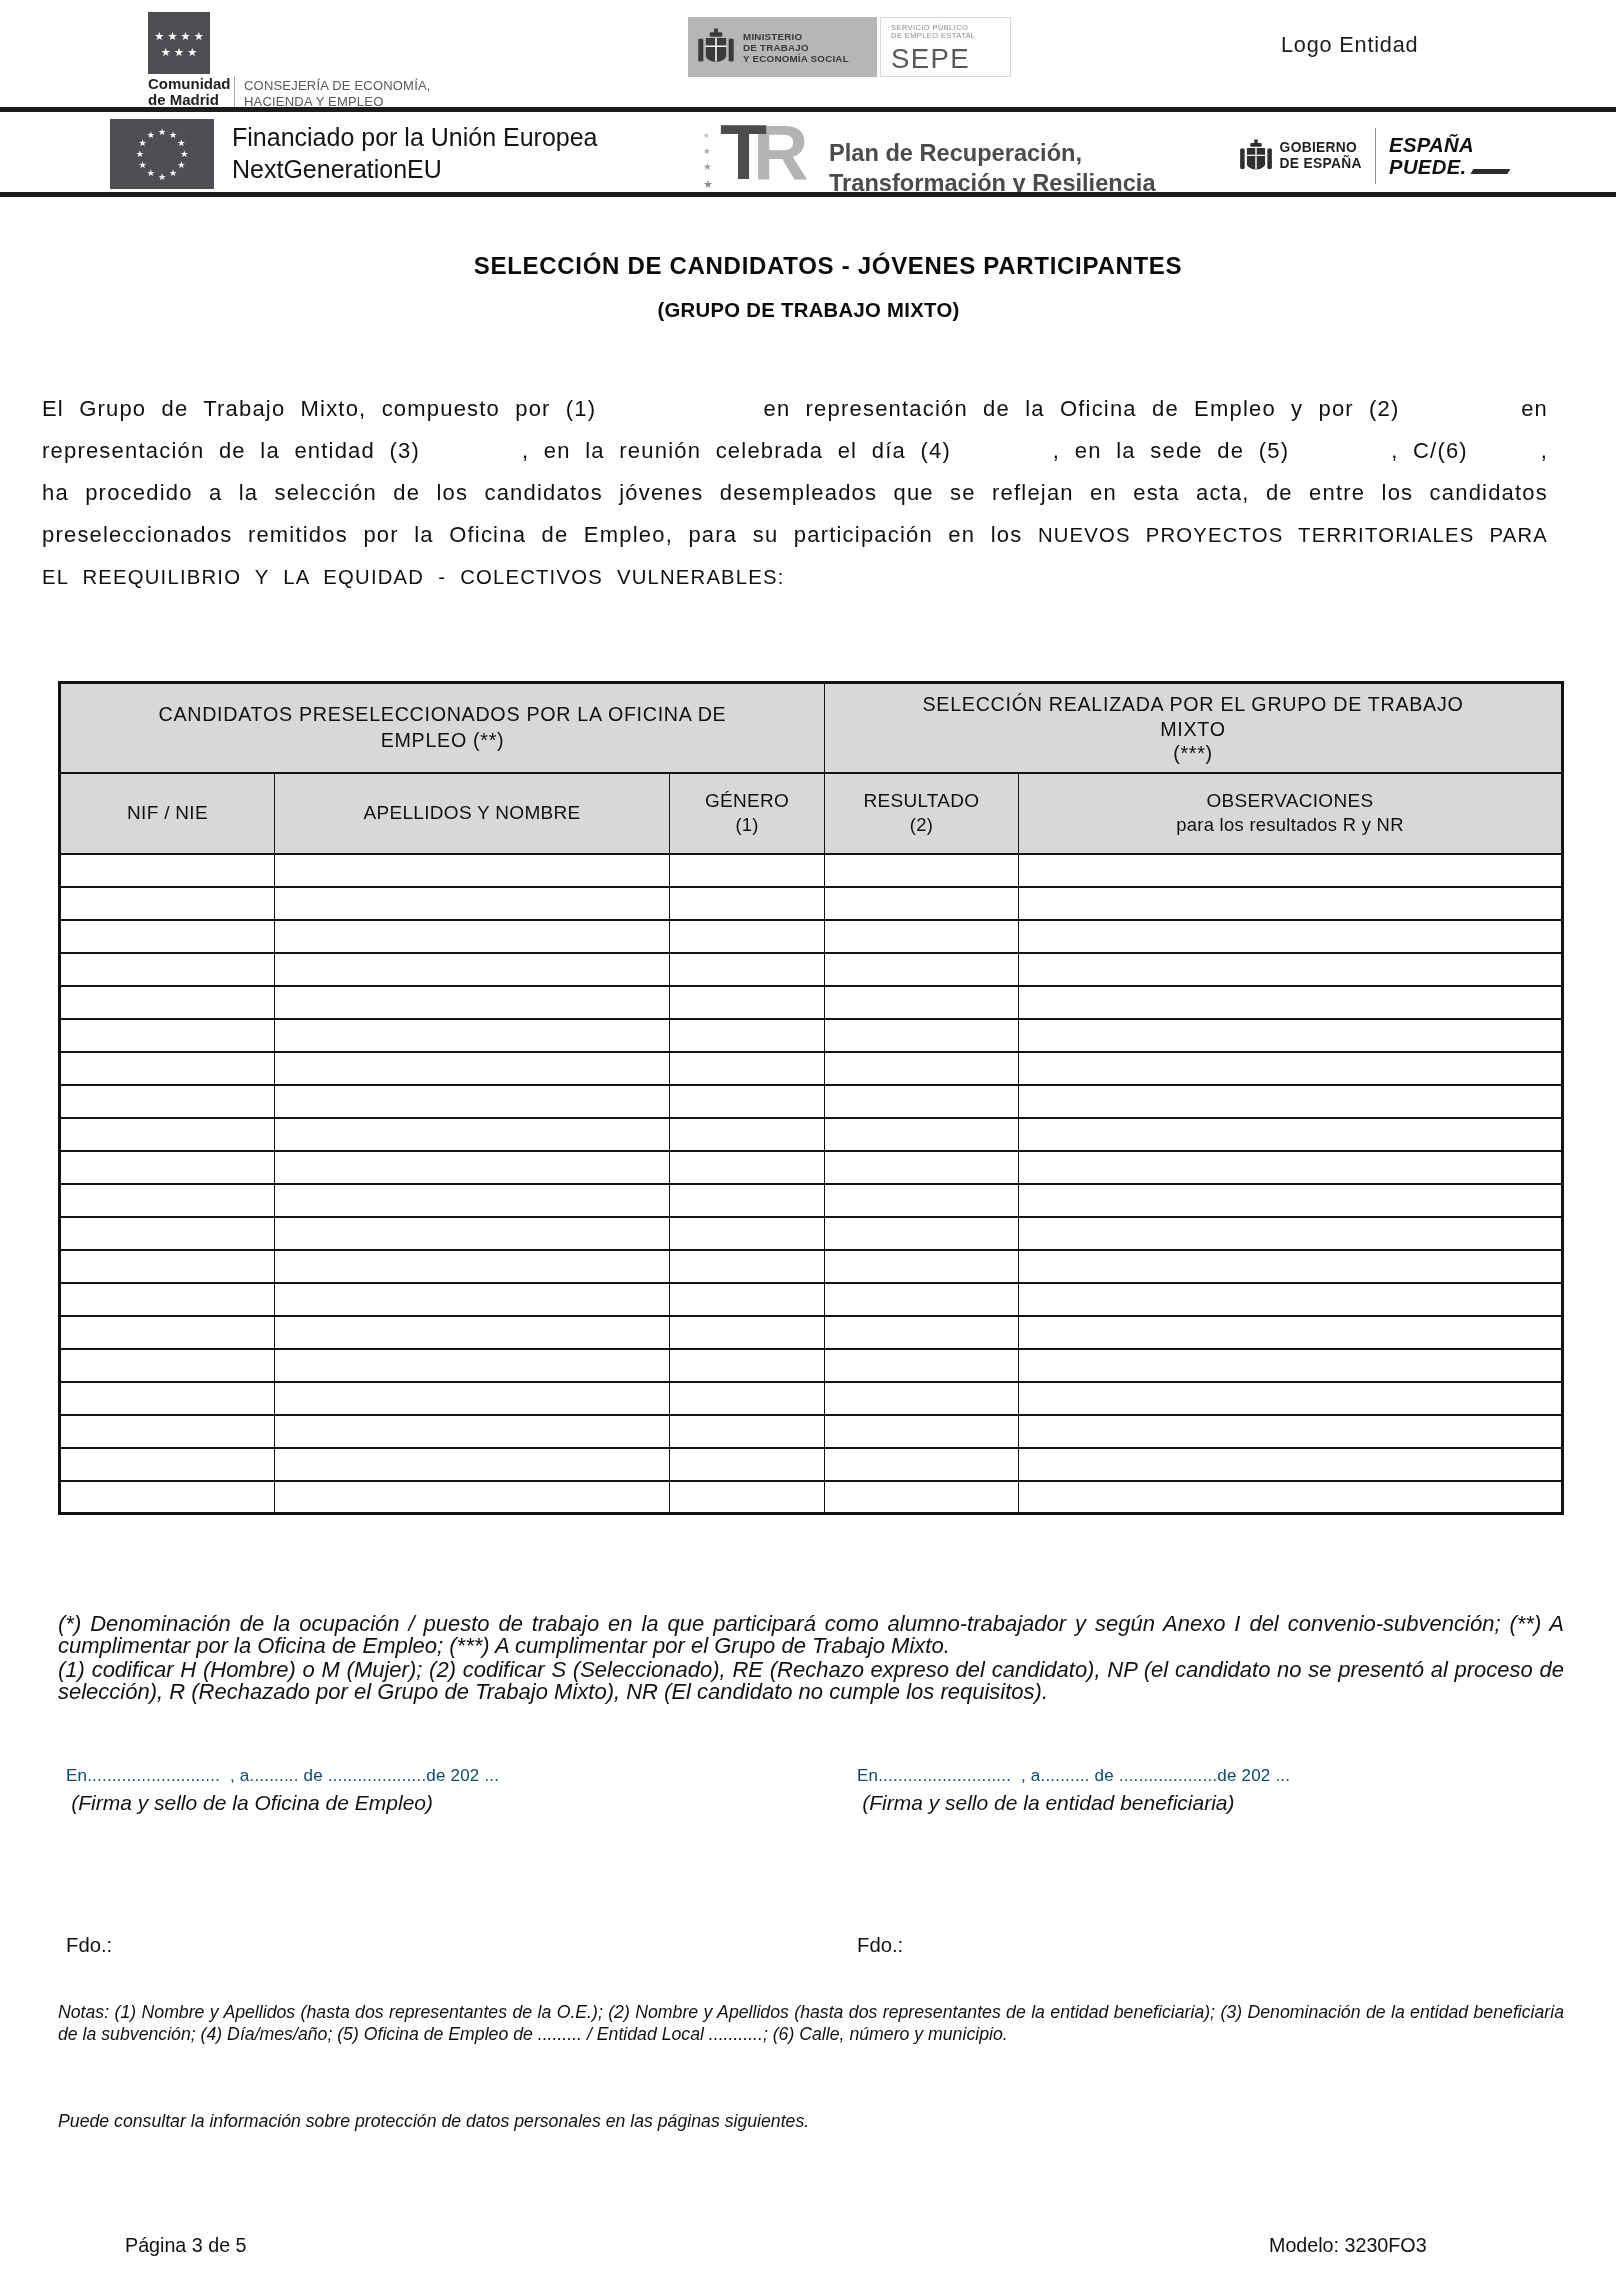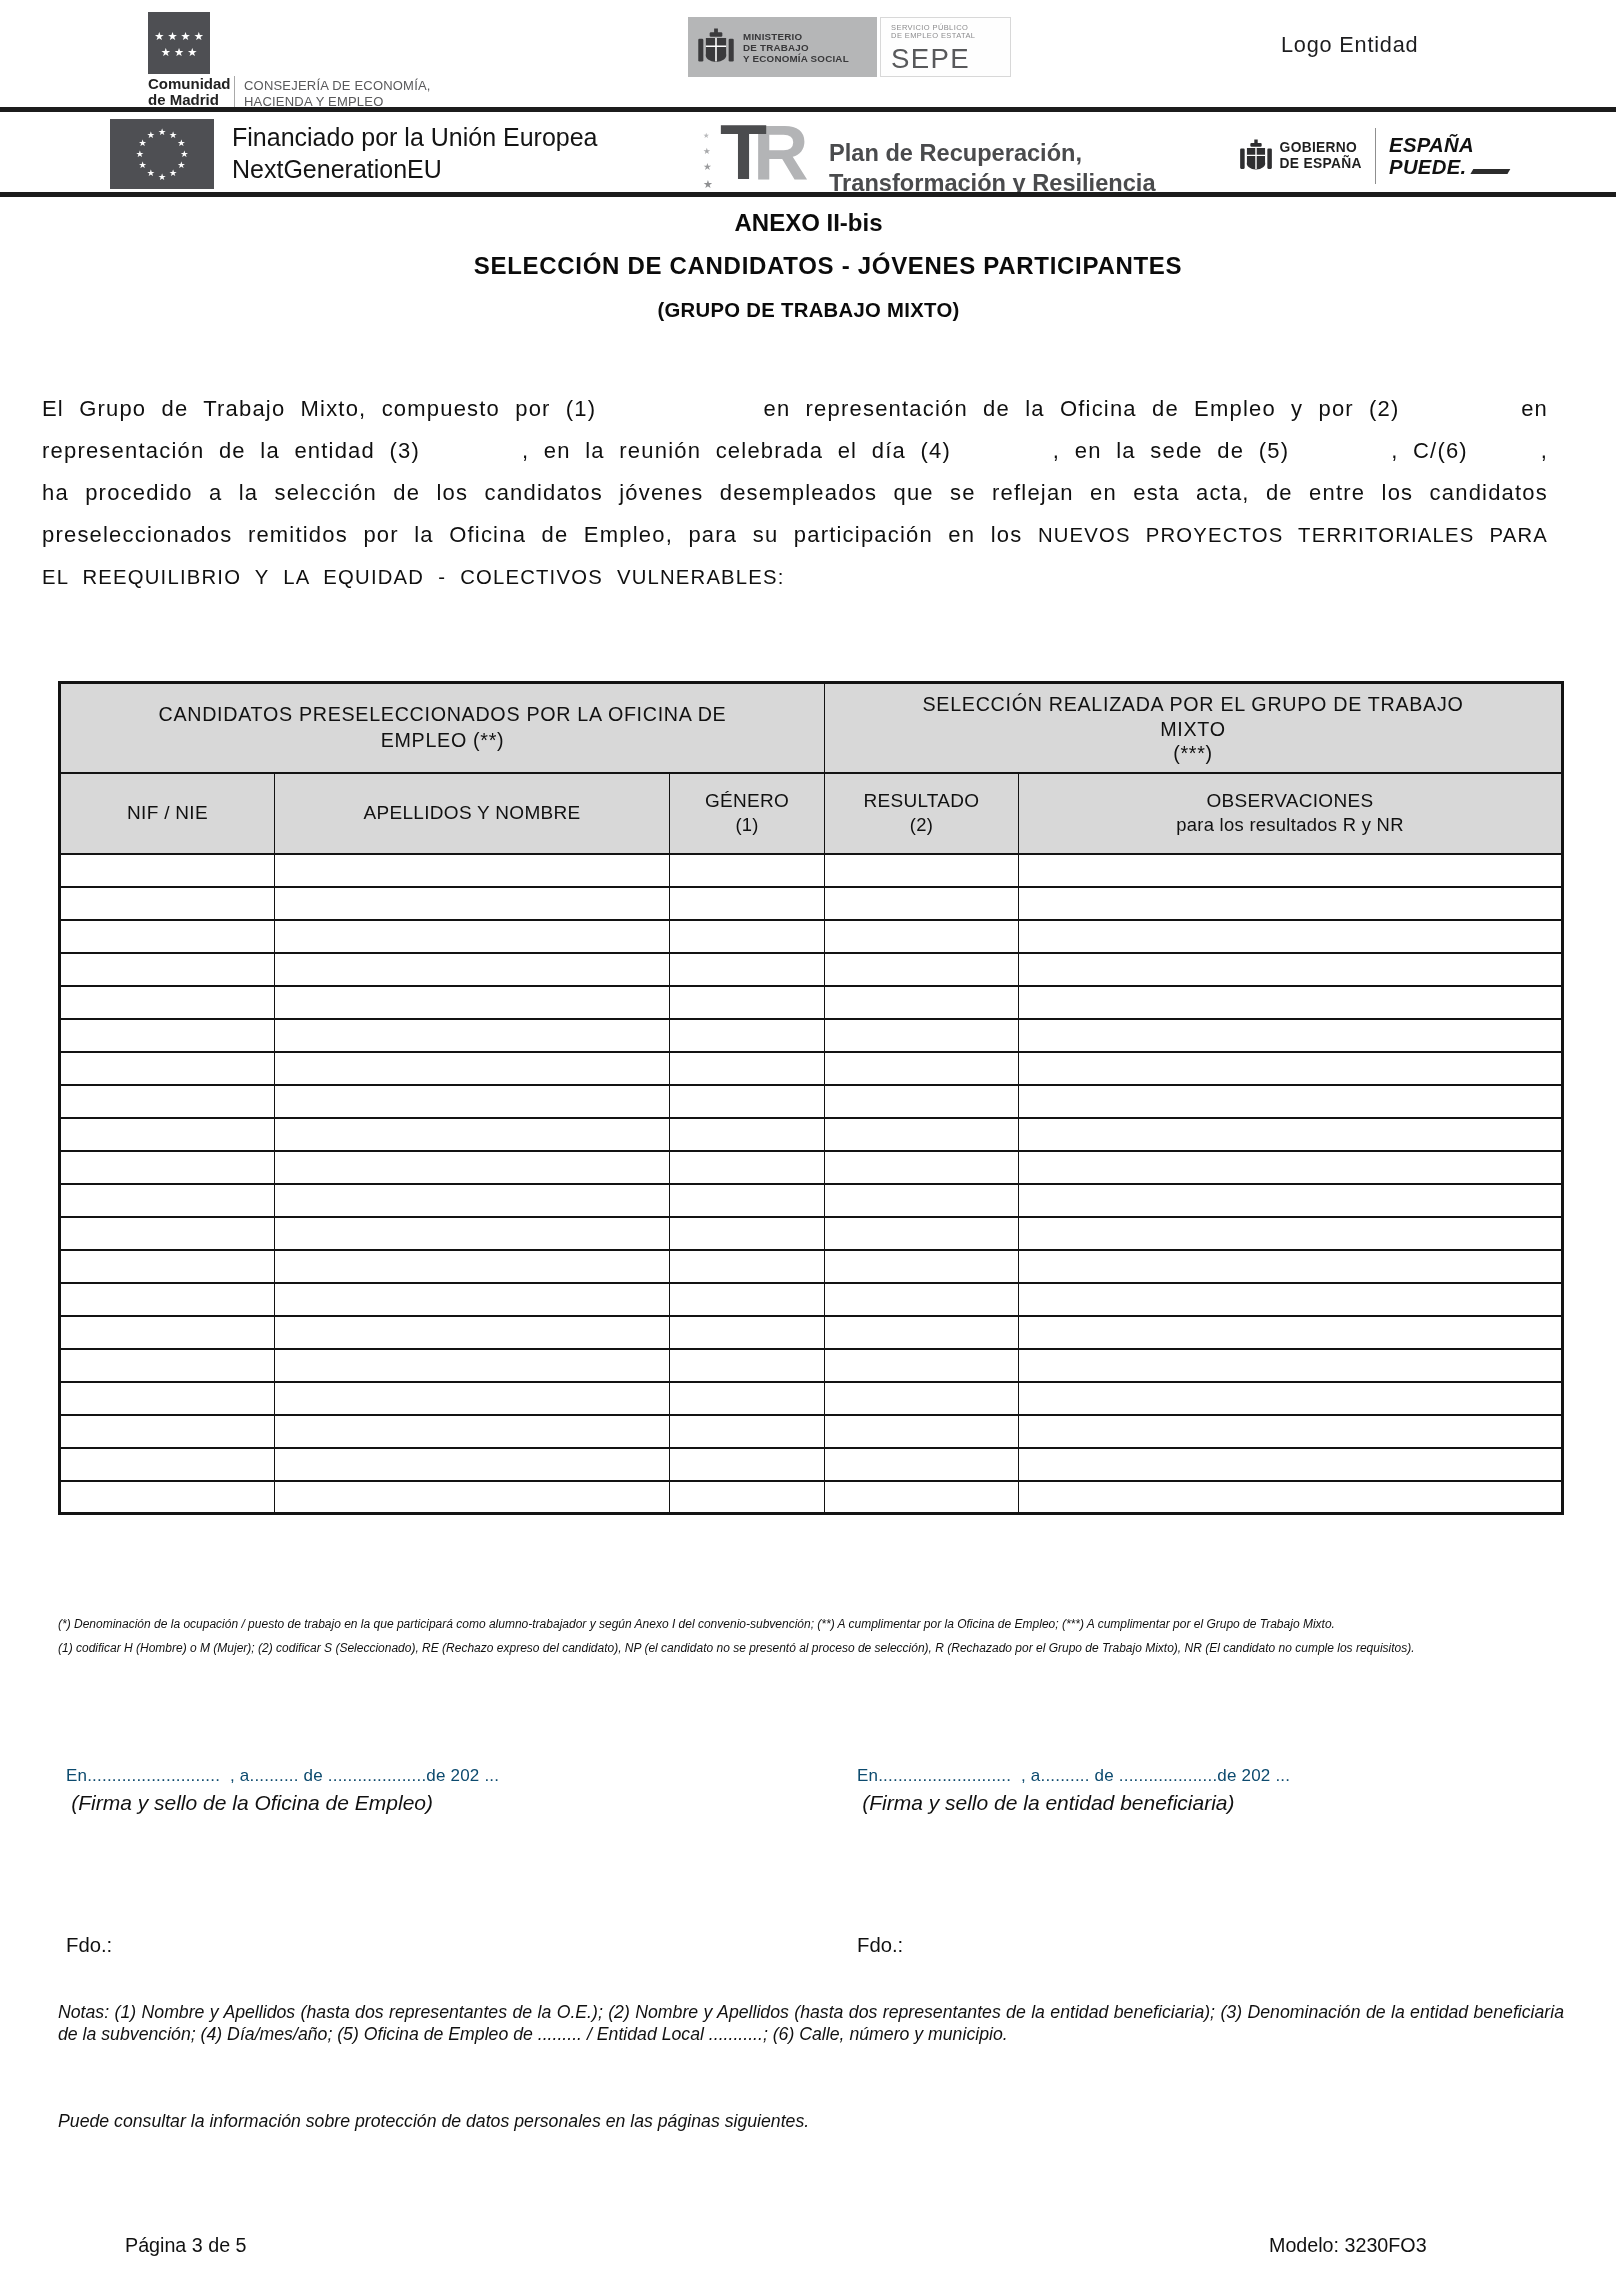--- a/index.html
+++ b/index.html
@@ -60,21 +60,21 @@
              border-left:1.3px solid #131313; border-right:1.3px solid #131313; }
   .group-row th { height:90px; background:#d8d8d8; font-weight:normal; font-size:19.7px; line-height:25.6px;
              letter-spacing:0.7px; text-align:center; vertical-align:middle; color:#111; }
   .group-row .l3 { line-height:21px; }
   .col-row th { height:81px; background:#d8d8d8; font-weight:normal; font-size:19px; line-height:24px;
              letter-spacing:0.3px; text-align:center; vertical-align:middle; color:#111; }
   .col-row .sub { font-size:18.4px; }
   .main-table tbody td { height:33px; background:#fff; }
   .gline { display:block; }
   
-  .footnotes { position:absolute; left:58px; top:1613px; width:1506px; font-style:italic; font-size:12px;
+  .footnotes { position:absolute; left:58px; top:1613px; width:1506px; font-style:italic; font-size:22px;
                line-height:22px; color:#111; text-align:justify; }
   .footnotes p + p { margin-top:2px; }
   .sig-left  { position:absolute; left:66px;  top:1766px; }
   .sig-right { position:absolute; left:857px; top:1766px; }
   .sig-date  { font-size:17px; letter-spacing:0.2px; color:#0c4a6e; }
   .sig-firma { font-size:21px; font-style:italic; margin-top:4.6px; margin-left:5.2px; color:#111; }
   .fdo-left  { position:absolute; left:66px;  top:1934px; font-size:20.3px; color:#111; }
   .fdo-right { position:absolute; left:857px; top:1934px; font-size:20.3px; color:#111; }
   .notas { position:absolute; left:58px; top:2002px; width:1506px; font-style:italic; font-size:17.7px;
            line-height:21.7px; text-align:justify; color:#111; }
@@ -198,21 +198,20 @@
     </div>
     <div class="gob-div"></div>
     <div class="espana">
       <span class="gline">ESPAÑA</span>
       <span class="gline"><span>PUEDE.</span><span class="dash"></span></span>
     </div>
   </div>
 
   <div class="rule rule2"></div>
 
-  <div class="t1">ANEXO II-bis</div>
   <div class="t2">SELECCIÓN DE CANDIDATOS - JÓVENES PARTICIPANTES</div>
   <div class="t3">(GRUPO DE TRABAJO MIXTO)</div>
 
   <p class="intro"><span>El Grupo de Trabajo Mixto, compuesto por (1)&nbsp;&nbsp;&nbsp;&nbsp;&nbsp;&nbsp;&nbsp;&nbsp;&nbsp;&nbsp; en representación de la Oficina de Empleo y por (2)&nbsp;&nbsp;&nbsp;&nbsp;&nbsp;&nbsp;&nbsp; en representación de la entidad (3)&nbsp;&nbsp;&nbsp;&nbsp;&nbsp;&nbsp; , en la reunión celebrada el día (4)&nbsp;&nbsp;&nbsp;&nbsp;&nbsp;&nbsp; , en la sede de (5)&nbsp;&nbsp;&nbsp;&nbsp;&nbsp;&nbsp; , C/(6)&nbsp;&nbsp;&nbsp;&nbsp; , ha procedido a la selección de los candidatos jóvenes desempleados que se reflejan en esta acta, de entre los candidatos preseleccionados remitidos por la Oficina de Empleo, para su participación en los </span><span class="caps">NUEVOS PROYECTOS TERRITORIALES PARA EL REEQUILIBRIO Y LA EQUIDAD - COLECTIVOS VULNERABLES:</span></p>
 
   <div class="tables">
 
     <table class="main-table">
       <colgroup>
         <col style="width:14.3%">

